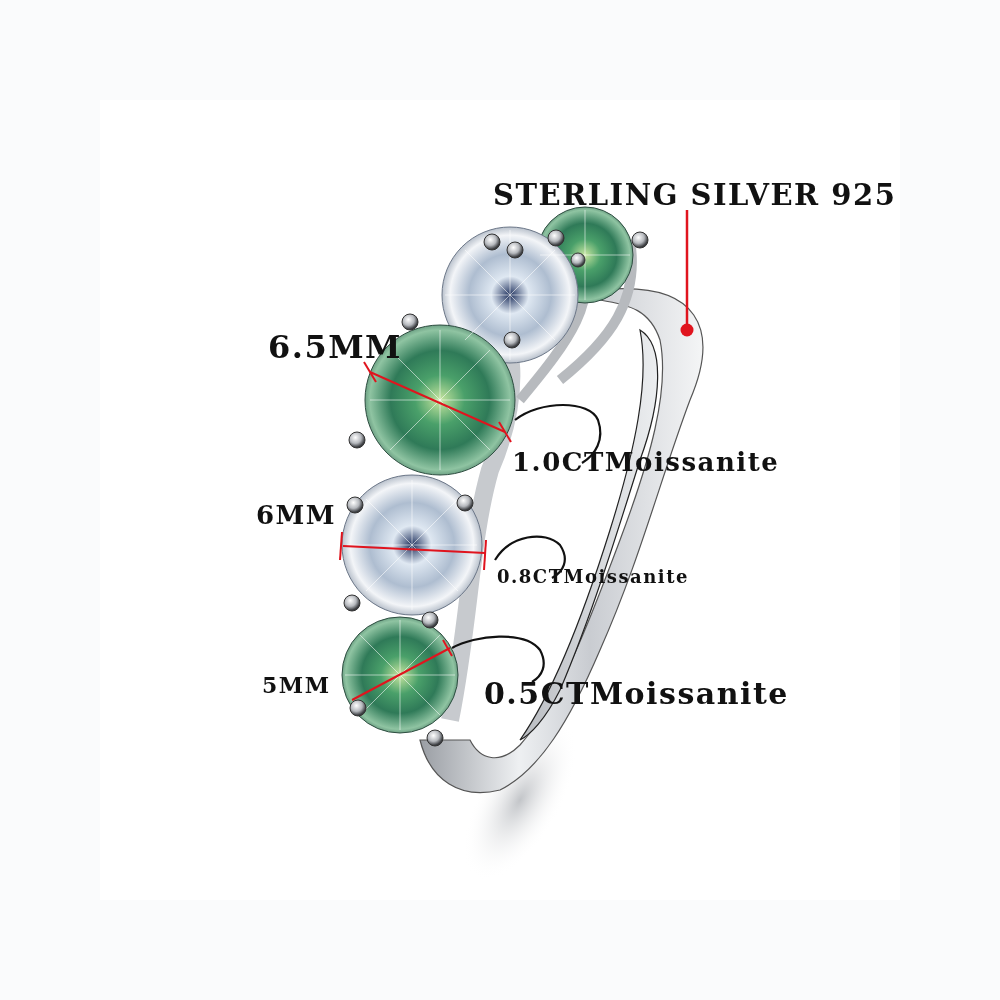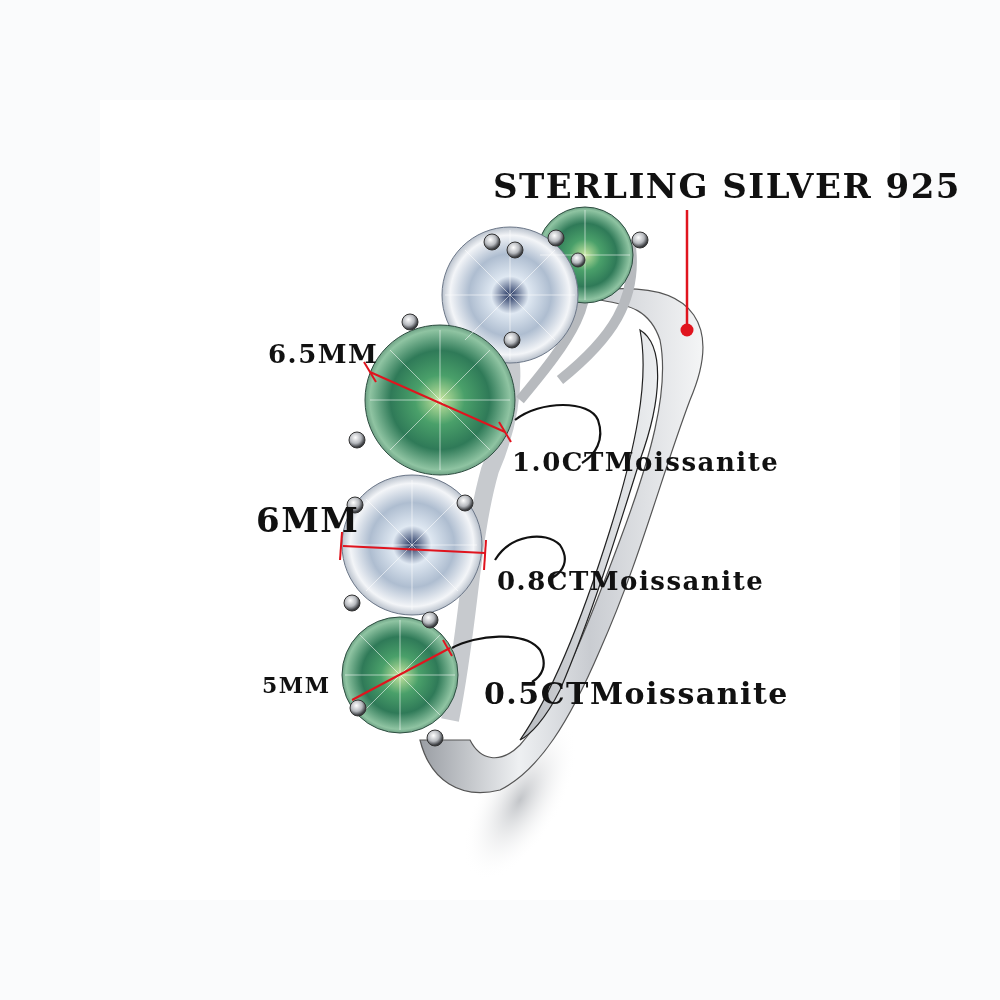--- a/index.html
+++ b/index.html
@@ -105,22 +105,22 @@
   <g stroke="#111" stroke-width="2.2" fill="none">
     <path d="M515 420 C540 400, 590 400, 598 420 C605 440, 595 455, 582 463"></path>
     <path d="M495 560 C510 535, 545 530, 560 545 C570 560, 563 572, 552 578"></path>
     <path d="M452 648 C475 635, 525 630, 540 650 C548 665, 542 676, 532 682"></path>
   </g>
 
   <line x1="687" y1="210" x2="687" y2="328" stroke="#e0141e" stroke-width="2.5"></line>
   <circle cx="687" cy="330" r="6.5" fill="#e0141e"></circle>
 </svg>
 
-<div class="label" style="left:493px; top:166px; font-size:34px;">STERLING SILVER 925</div>
+<div class="label" style="left:493px; top:178px; font-size:29px;">STERLING SILVER 925</div>
 
-<div class="label" style="left:268px; top:328px; font-size:26px;margin-top:11px;">6.5MM</div>
+<div class="label" style="left:268px; top:328px; font-size:32px;">6.5MM</div>
 <div class="label" style="left:512px; top:447px; font-size:26px;">1.0CTMoissanite</div>
 
-<div class="label" style="left:256px; top:500px; font-size:34px;">6MM</div>
-<div class="label" style="left:497px; top:566px; font-size:26px;">0.8CTMoissanite</div>
+<div class="label" style="left:256px; top:500px; font-size:26px;">6MM</div>
+<div class="label" style="left:497px; top:566px; font-size:18px;">0.8CTMoissanite</div>
 
 <div class="label" style="left:262px; top:672px; font-size:22px;">5MM</div>
 <div class="label" style="left:484px; top:676px; font-size:30px;">0.5CTMoissanite</div>
 
 </body></html>

